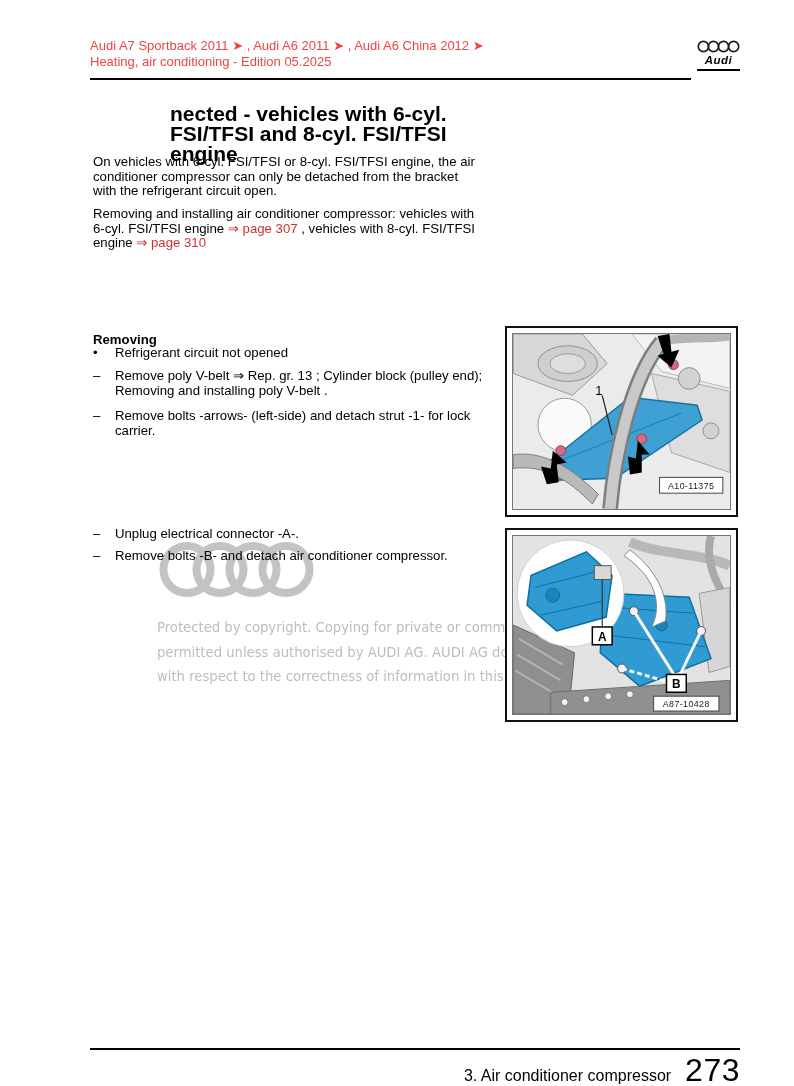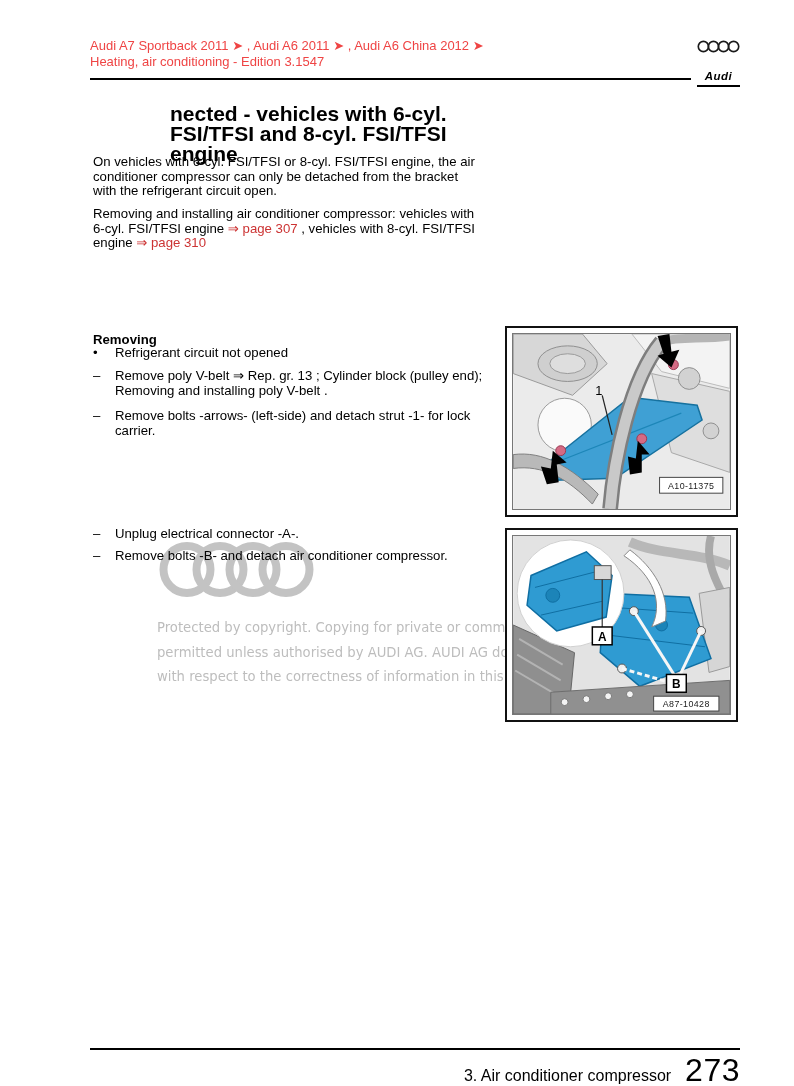--- a/index.html
+++ b/index.html
@@ -9,21 +9,21 @@
     font-family:"Liberation Sans", sans-serif; color:#000;
   }
   
   .hdr-text {
     position:absolute; top:38px; left:90px; width:600px;
     text-align:left; font-size:13px; line-height:16px; color:#ef4444;
   }
   .hdr-rule { position:absolute; top:78px; left:90px; width:601px; height:2px; background:#000; }
   .brand { position:absolute; top:40px; left:697px; width:43px; text-align:center; }
   .brand svg { display:block; margin:0 auto; }
-  .brand-word { font-size:11.5px; font-weight:bold; font-style:italic; letter-spacing:.5px; line-height:14px;margin-top:16px; }
+  .brand-word { font-size:11.5px; font-weight:bold; font-style:italic; letter-spacing:.5px; line-height:14px; }
   .brand-rule { height:2px; background:#000; margin-top:2px; }
   
   .cont-heading {
     position:absolute; top:104px; left:170px; width:348px;
     font-size:21px; font-weight:bold; line-height:20px;
   }
   .para { position:absolute; left:93px; width:382px; font-size:13.2px; line-height:14.5px; }
   .p1 { top:155px; }
   .p2 { top:207px; }
   a.ref { color:#cc3333; cursor:pointer; }
@@ -56,21 +56,21 @@
   .ftr { position:absolute; top:1052px; left:90px; width:650px; display:flex; justify-content:flex-end; align-items:baseline; gap:14px; }
   .ftr-label { font-size:16px; }
   .ftr-page { font-size:32px; letter-spacing:.5px;text-align:center; }
   .svg-label { font-family:"Liberation Sans", sans-serif; }
 </style>
 </head>
 <body>
 
 <div class="hdr-text">
   <div>Audi A7 Sportback 2011 ➤ , Audi A6 2011 ➤ , Audi A6 China 2012 ➤</div>
-  <div>Heating, air conditioning - Edition 3.1547</div>
+  <div>Heating, air conditioning - Edition 05.2025</div>
 </div>
 <div class="hdr-rule"></div>
 <div class="brand">
   <span>
     <svg width="43" height="13" viewBox="0 0 47 14">
       <circle cx="7" cy="7" r="5.6" fill="none" stroke="#1a1a1a" stroke-width="1.8"></circle>
       <circle cx="18" cy="7" r="5.6" fill="none" stroke="#1a1a1a" stroke-width="1.8"></circle>
       <circle cx="29" cy="7" r="5.6" fill="none" stroke="#1a1a1a" stroke-width="1.8"></circle>
       <circle cx="40" cy="7" r="5.6" fill="none" stroke="#1a1a1a" stroke-width="1.8"></circle>
     </svg>

